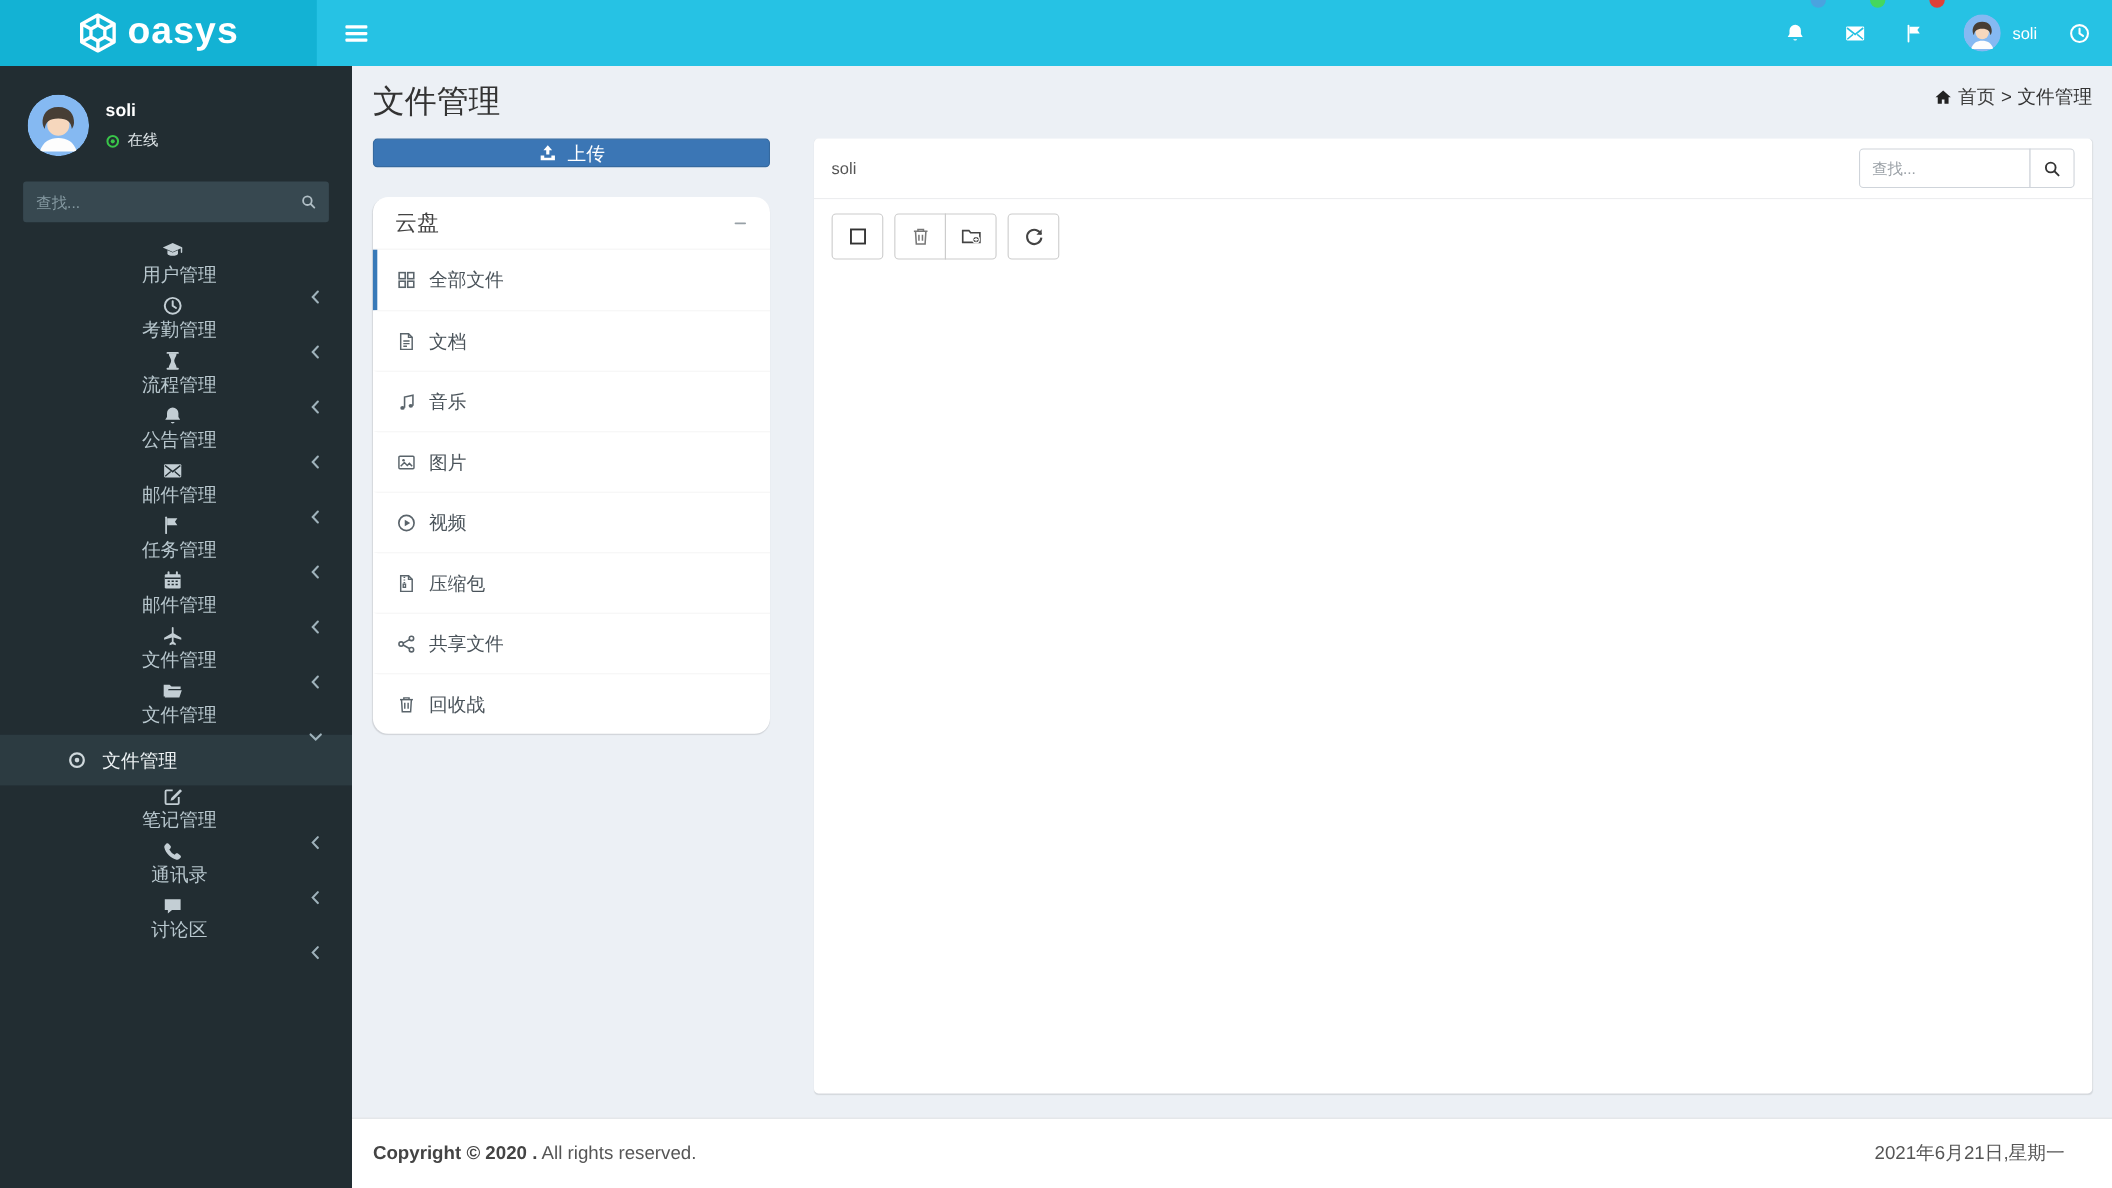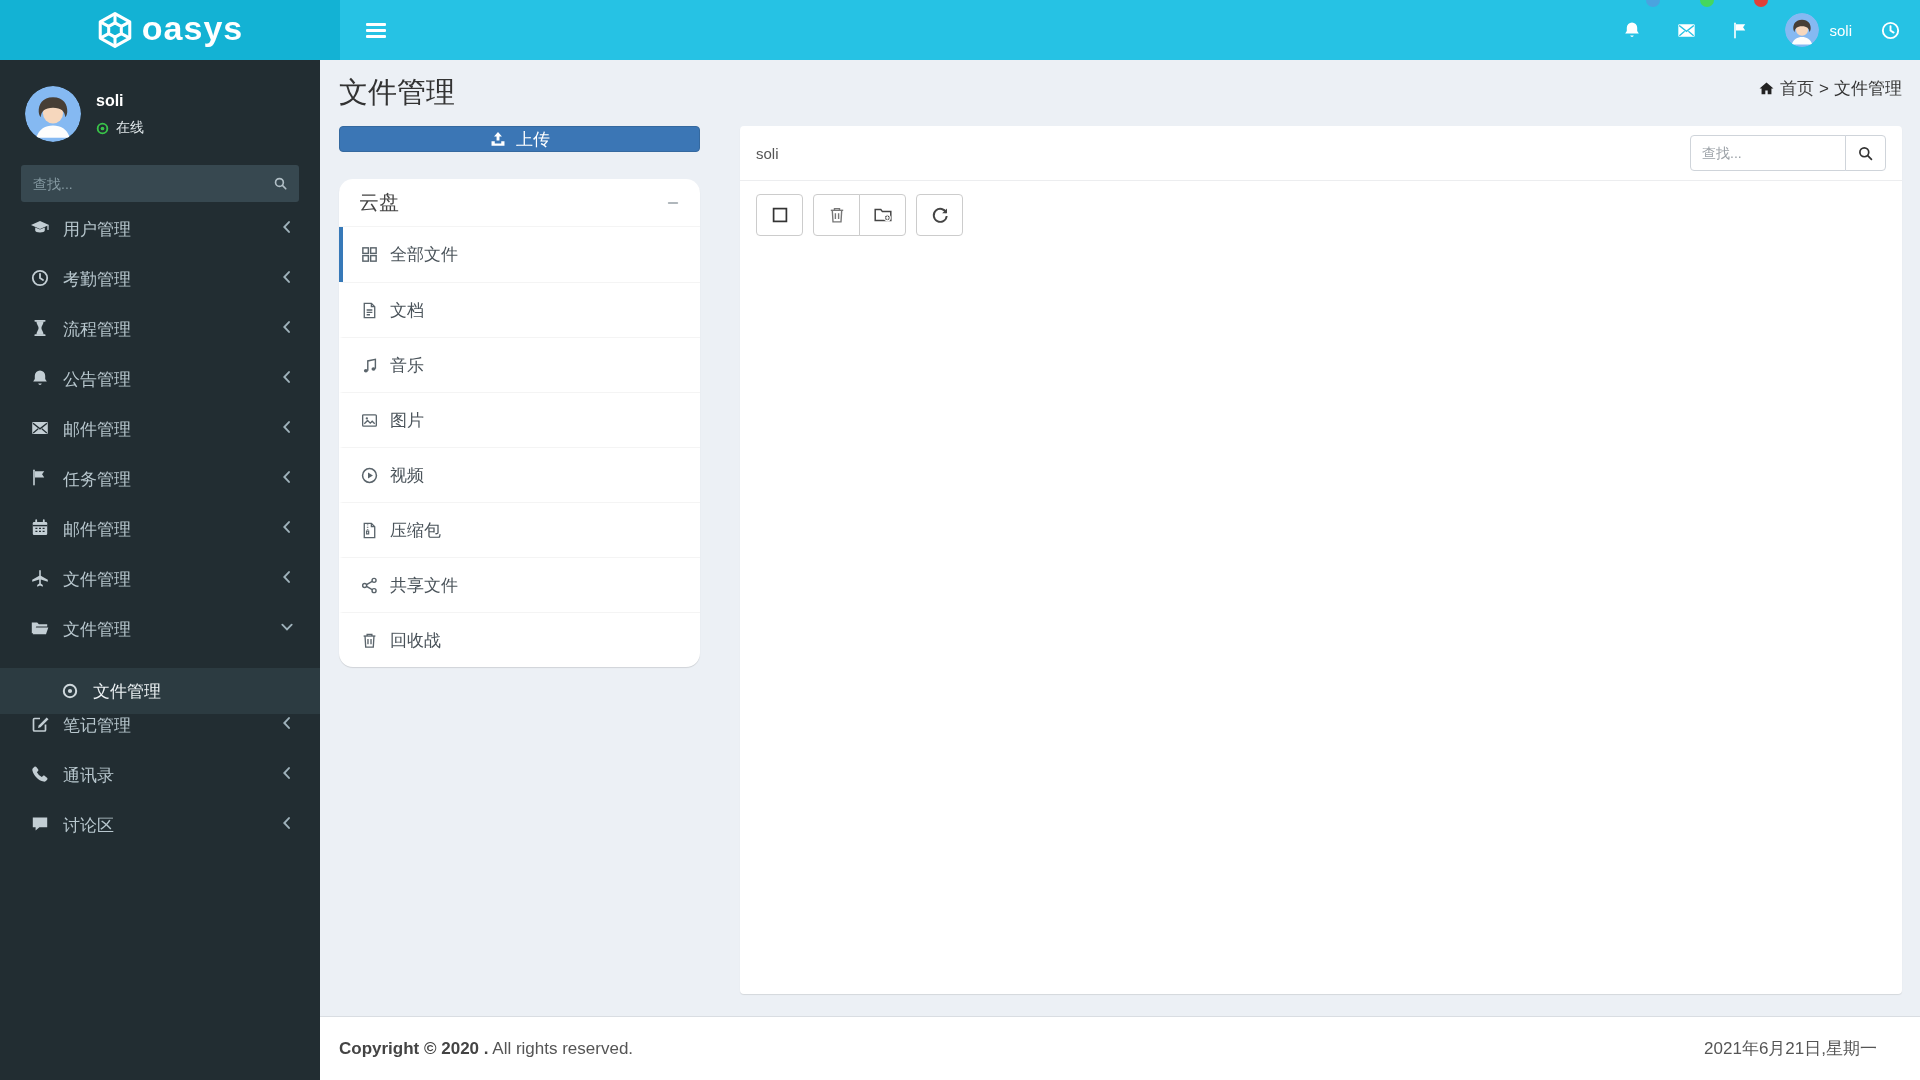--- a/index.html
+++ b/index.html
@@ -2,21 +2,21 @@
 <html><head>
 <meta charset="utf-8">
 <style>
   * { margin:0; padding:0; box-sizing:border-box; }
   html,body { width:1920px; height:1080px; overflow:hidden; }
   body { font-family:"Liberation Sans","DejaVu Sans",sans-serif; background:#ecf0f5; }
   svg { display:block; }
 
   
   .topbar { position:relative; height:60px; display:flex; background:#26c2e4; --ibg:#26c2e4; }
-  .logo { width:340px; height:60px; background:#13b2d4; display:flex; align-items:center; justify-content:center; gap:9px; }
+  .logo { width:288px; height:60px; background:#13b2d4; display:flex; align-items:center; justify-content:center; gap:9px; }
   .logo-text { color:#fff; font-size:34px; font-weight:bold; letter-spacing:1px; line-height:1; padding-bottom:4px; }
   .topbar-main { flex:1; display:flex; align-items:center; padding:0 16px 0 26px; }
   .hamburger { width:20px; display:flex; flex-direction:column; gap:3px; cursor:pointer; }
   .hamburger span { height:3px; background:#fff; border-radius:1px; }
   .topbar-right { margin-left:auto; display:flex; align-items:center; height:60px; }
   .tbi { position:relative; width:24px; height:60px; display:flex; align-items:center; justify-content:center; margin:0 15px; color:#fff; cursor:pointer; }
   .tb-badge { position:absolute; top:-7px; left:26px; width:14px; height:14px; border-radius:50%; }
   .tb-user { display:flex; align-items:center; margin-left:18px; cursor:pointer; }
   .tb-avatar { width:34px; height:34px; border-radius:50%; overflow:hidden; flex:0 0 auto; }
   .tb-username { color:#fff; font-size:15px; margin-left:10px; }
@@ -30,21 +30,21 @@
   .user-panel { display:flex; align-items:flex-start; padding:26px 20px 0 25px; }
   .avatar { width:56px; height:56px; border-radius:50%; overflow:hidden; flex:0 0 auto; }
   .user-info { margin-left:15px; padding-top:6px; }
   .user-name { color:#fff; font-size:16px; font-weight:600; }
   .user-status { display:flex; align-items:center; gap:7px; margin-top:9px; font-size:14px; color:#dfe6e9; }
   .sidebar-search { margin:23px 21px 0; height:37px; background:#374850; border-radius:3px; display:flex; align-items:center; }
   .sidebar-search input { flex:1; background:transparent; border:0; outline:none; color:#ccc; font-size:14px; padding:0 12px; font-family:inherit; }
   .sidebar-search input::placeholder { color:#869aa2; }
   .sidebar-search button { width:38px; height:37px; background:transparent; border:0; color:#b0bec5; display:flex; align-items:center; justify-content:center; cursor:pointer; }
   .sidebar-menu { list-style:none; margin-top:16px; }
-  .mi { height:50px; display:flex; align-items:flex-start; padding:0 24px 0 30px; font-size:17px; cursor:pointer; }
+  .mi { height:50px; display:flex; align-items:center; padding:0 24px 0 30px; font-size:17px; cursor:pointer;flex-direction:column; }
   .mi .ic { width:20px; height:20px; margin-right:13px; color:#c3ced4; flex:0 0 auto; }
   .mi .chev { margin-left:auto; width:18px; height:18px; color:#9fb2bb; }
   .smenu { list-style:none; }
   .smi { height:46px; display:flex; align-items:center; padding:0 24px 0 60px; font-size:17px; background:#2c3b41; color:#eef3f5; cursor:pointer; }
   .smi .ic { width:20px; height:20px; margin-right:13px; color:#cfd8dc; }
 
   
   .content { flex:1; display:flex; flex-direction:column; background:#ecf0f5; min-width:0; }
   .content-header { display:flex; align-items:flex-start; justify-content:space-between; padding:0 18px 0 19px; height:66px; flex:0 0 auto; }
   .page-title { font-size:29px; font-weight:400; color:#333; margin-top:13px; }

